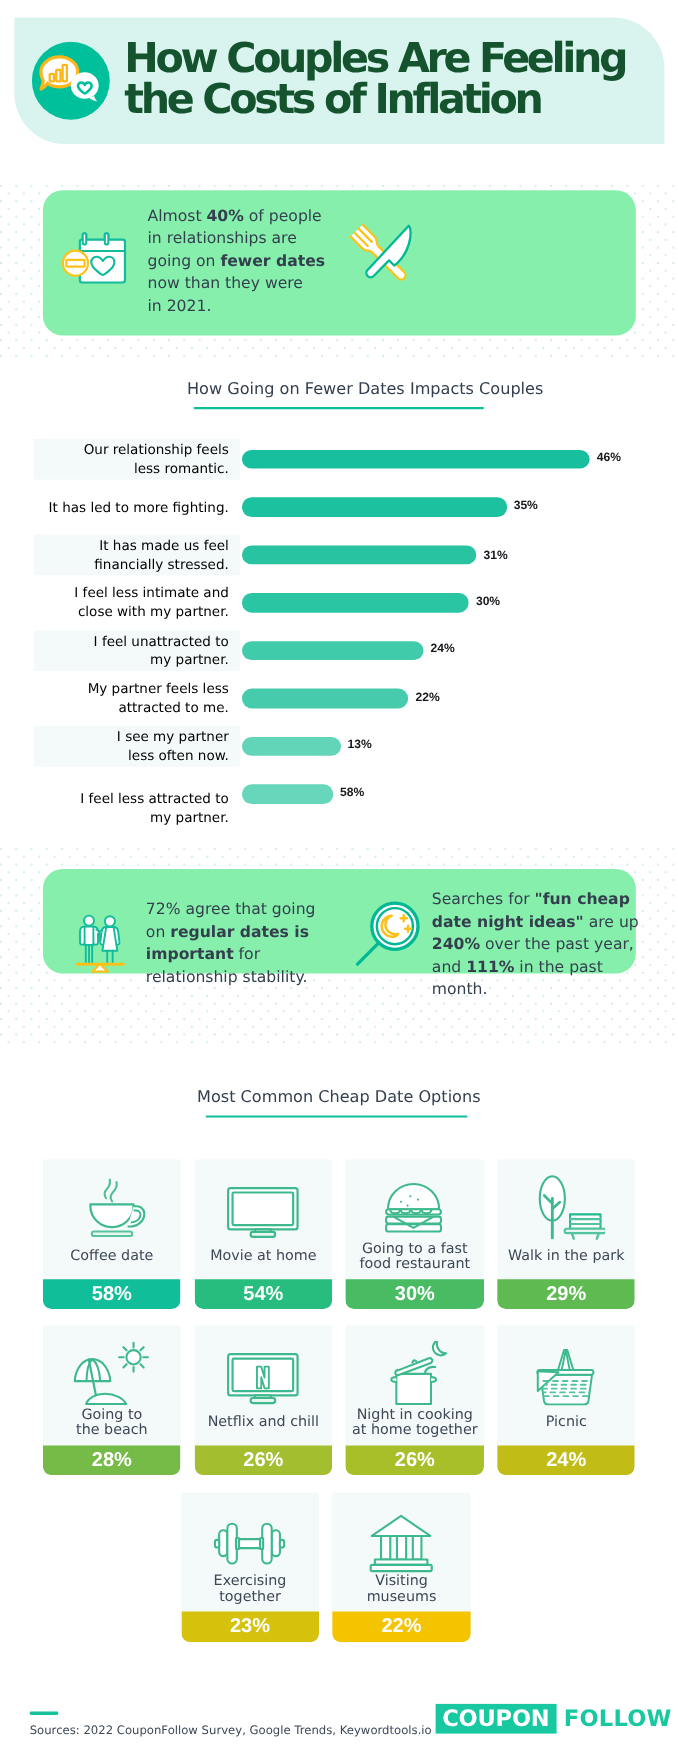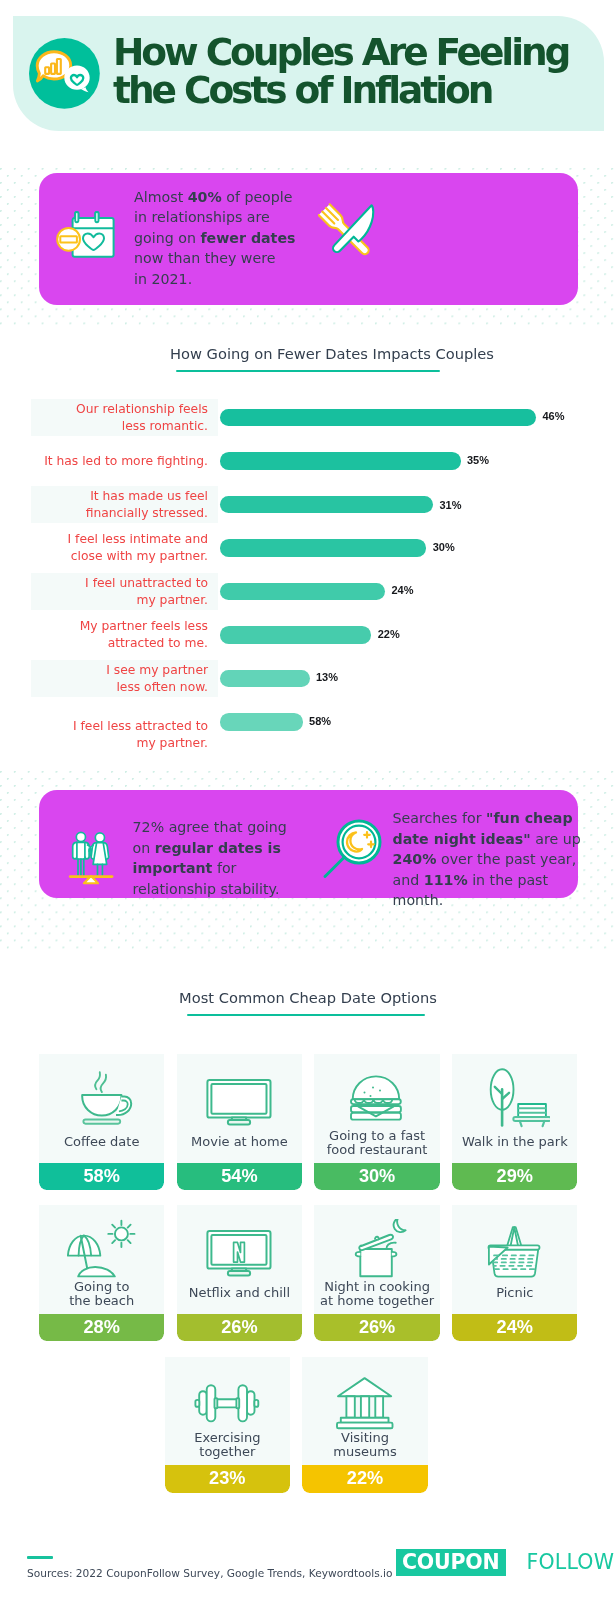--- a/index.html
+++ b/index.html
@@ -15,52 +15,52 @@
         background-position:0.0px 0.0px, 6.95px 7.02px;}
 
   
   .header{position:absolute;left:13px;top:16px;width:591px;height:115px;
           background:#d9f4ee;border-radius:0 46px 0 46px;}
   .logo-circle{position:absolute;left:15.9px;top:22.1px;width:72px;height:72px;}
   .header-title{position:absolute;left:100px;top:16.5px;width:480px;
       font-weight:bold;font-size:37.5px;line-height:38.7px;color:#14532d;letter-spacing:-3.05px;}
 
   
-  .panel{position:absolute;background:#d946ef;border-radius:18px;}
+  .panel{position:absolute;background:#86efac;border-radius:18px;}
   .panel-item{position:absolute;}
   .panel-txt{position:absolute;font-size:14.2px;line-height:20.4px;color:#343f4e;white-space:nowrap;}
   .panel-txt b{font-weight:bold;}
 
   
   .sec-title{position:absolute;width:616px;text-align:center;font-size:14.65px;color:#333f4e;}
   .sec-uline{position:absolute;height:1.8px;background:#0cbf9b;border-radius:1px;}
 
   
   .row-stripe{position:absolute;left:30.5px;width:187.8px;background:#f4faf9;}
   .row-label{position:absolute;left:0px;width:208px;text-align:right;
-       font-size:12.3px;line-height:17.2px;color:#ef4444;white-space:nowrap;}
+       font-size:12.3px;line-height:17.2px;color:#000000;white-space:nowrap;}
   .bar{position:absolute;left:220.4px;height:17.6px;border-radius:8.8px;}
   .bar-val{position:absolute;font-family:"Liberation Sans",sans-serif;font-size:11px;font-weight:bold;color:#16181c;}
 
   
   .card{position:absolute;width:125.4px;background:#f4faf9;border-radius:0 0 7.6px 7.6px;overflow:hidden;}
   .card-icon{position:absolute;left:0;width:125.4px;display:flex;justify-content:center;}
   .card-label{position:absolute;left:0;width:125.4px;text-align:center;font-size:13.0px;line-height:14.3px;color:#3d4857;}
   .card-val{position:absolute;left:0;bottom:0;width:125.4px;height:27.7px;
       display:flex;align-items:center;justify-content:center;
       color:#fff;font-family:"Liberation Sans",sans-serif;font-weight:bold;font-size:18.2px;
       border-radius:0 0 7.6px 7.6px;}
 
   
   .foot-line{position:absolute;left:27px;top:1556px;width:26px;height:2.6px;background:#17c29d;border-radius:1px;}
   .foot-src{position:absolute;left:27px;top:1567px;font-size:10.6px;color:#3d4857;white-space:nowrap;}
   .brand{position:absolute;left:396px;top:1548px;height:28px;display:flex;align-items:center;}
   .brand-left{position:relative;background:#18c8a0;color:#fff;font-weight:bold;font-size:20.5px;
       letter-spacing:-0.2px;padding:3px 6px 4px 6px;line-height:20px;}
-  .brand-right{color:#18c8a0;font-weight:normal;font-size:20.5px;letter-spacing:0.2px;padding-left:21px;line-height:20px;}
+  .brand-right{color:#18c8a0;font-weight:bold;font-size:20.5px;letter-spacing:0.2px;padding-left:7px;line-height:20px;}
 </style>
 </head>
 <body>
 
 <div class="page">
 
   <div class="dots" style="top:167.9px;height:158px;"></div>
   <div class="dots" style="top:770.5px;height:180px;"></div>
 
   <div class="header">
@@ -168,21 +168,21 @@
       <div class="bar" style="top: 669.8px; width: 89.245px; background: rgb(98, 212, 184);"></div>
       <div class="bar-val" style="top: 671.2px; left: 315.945px;">13%</div>
       <div class="row-label" style="top: 718px;">
         <div>I feel less attracted to</div>
         <div>my partner.</div>
       </div>
       <div class="bar" style="top: 713.3px; width: 82.38px; background: rgb(104, 214, 186);"></div>
       <div class="bar-val" style="top: 714.7px; left: 309.08px;">58%</div>
     </div>
 
-  <div class="panel" style="left:38.5px;top:789.7px;width:539.5px;height:108px;">
+  <div class="panel" style="left:38.5px;top:789.7px;width:539.5px;height:95px;">
     <div class="panel-item" style="left:21.5px;top:30.3px;">
       <svg width="60" height="70" viewBox="0 0 60 70">
         <g fill="#fff" stroke="#12bb9c" stroke-width="1.7" stroke-linecap="round" stroke-linejoin="round">
           <circle cx="20.9" cy="17.0" r="4.6"></circle>
           <path d="M16.9 22.4 c-2.8 0-4.2 1.9-4.2 4.4 v9.7 c0 1.3 1.0 2.3 2.2 2.3 1.2 0 2.2-1.0 2.2-2.3"></path>
           <path d="M24.9 22.4 c2.8 0 4.2 1.9 4.2 4.4 v9.7 c0 1.3-1.0 2.3-2.2 2.3 -1.2 0-2.2-1.0-2.2-2.3"></path>
           <path d="M16.9 22.4 h8.0 v16.6 h-8.0 z"></path>
           <path d="M18.0 39.0 v16.2 M23.8 39.0 v16.2 M20.9 39.0 v16.2"></path>
           <circle cx="39.9" cy="17.5" r="4.6"></circle>
           <path d="M36.6 22.7 c-2.6 0-3.9 1.8-4.2 4.1 l-1.2 9.7 c-0.2 1.3 0.7 2.4 1.9 2.5 1.2 0.2 2.3-0.8 2.4-2.1"></path>

